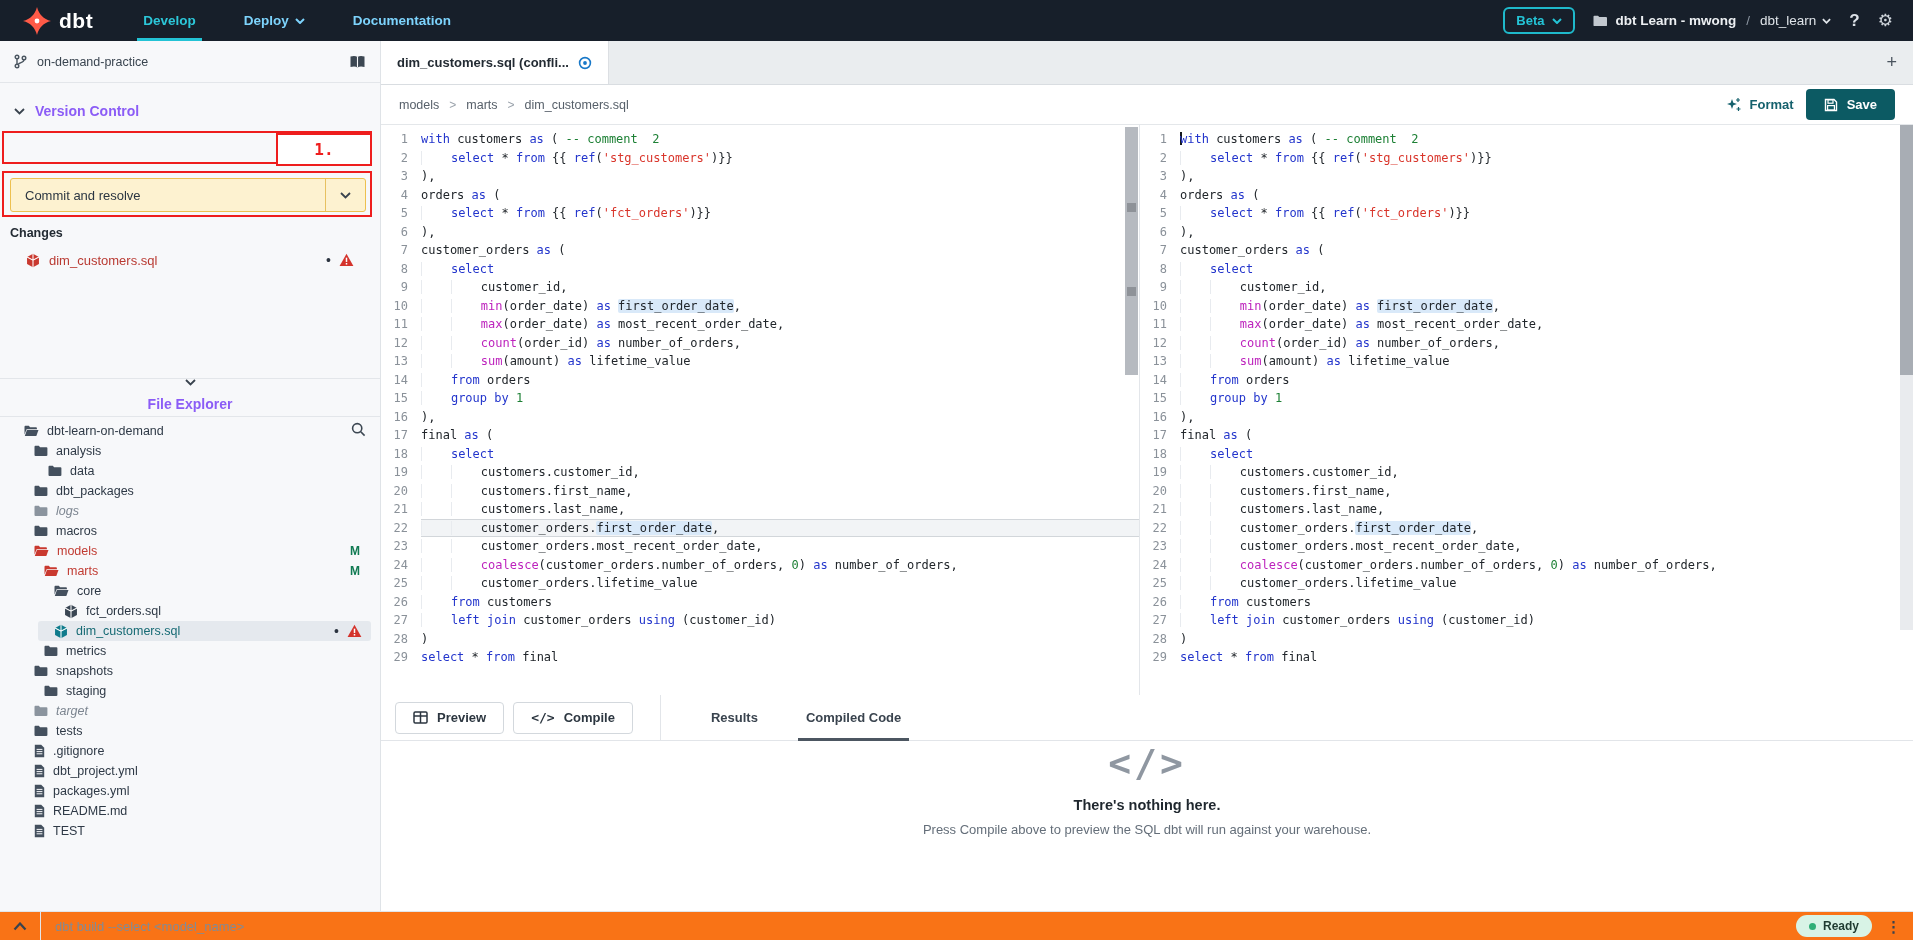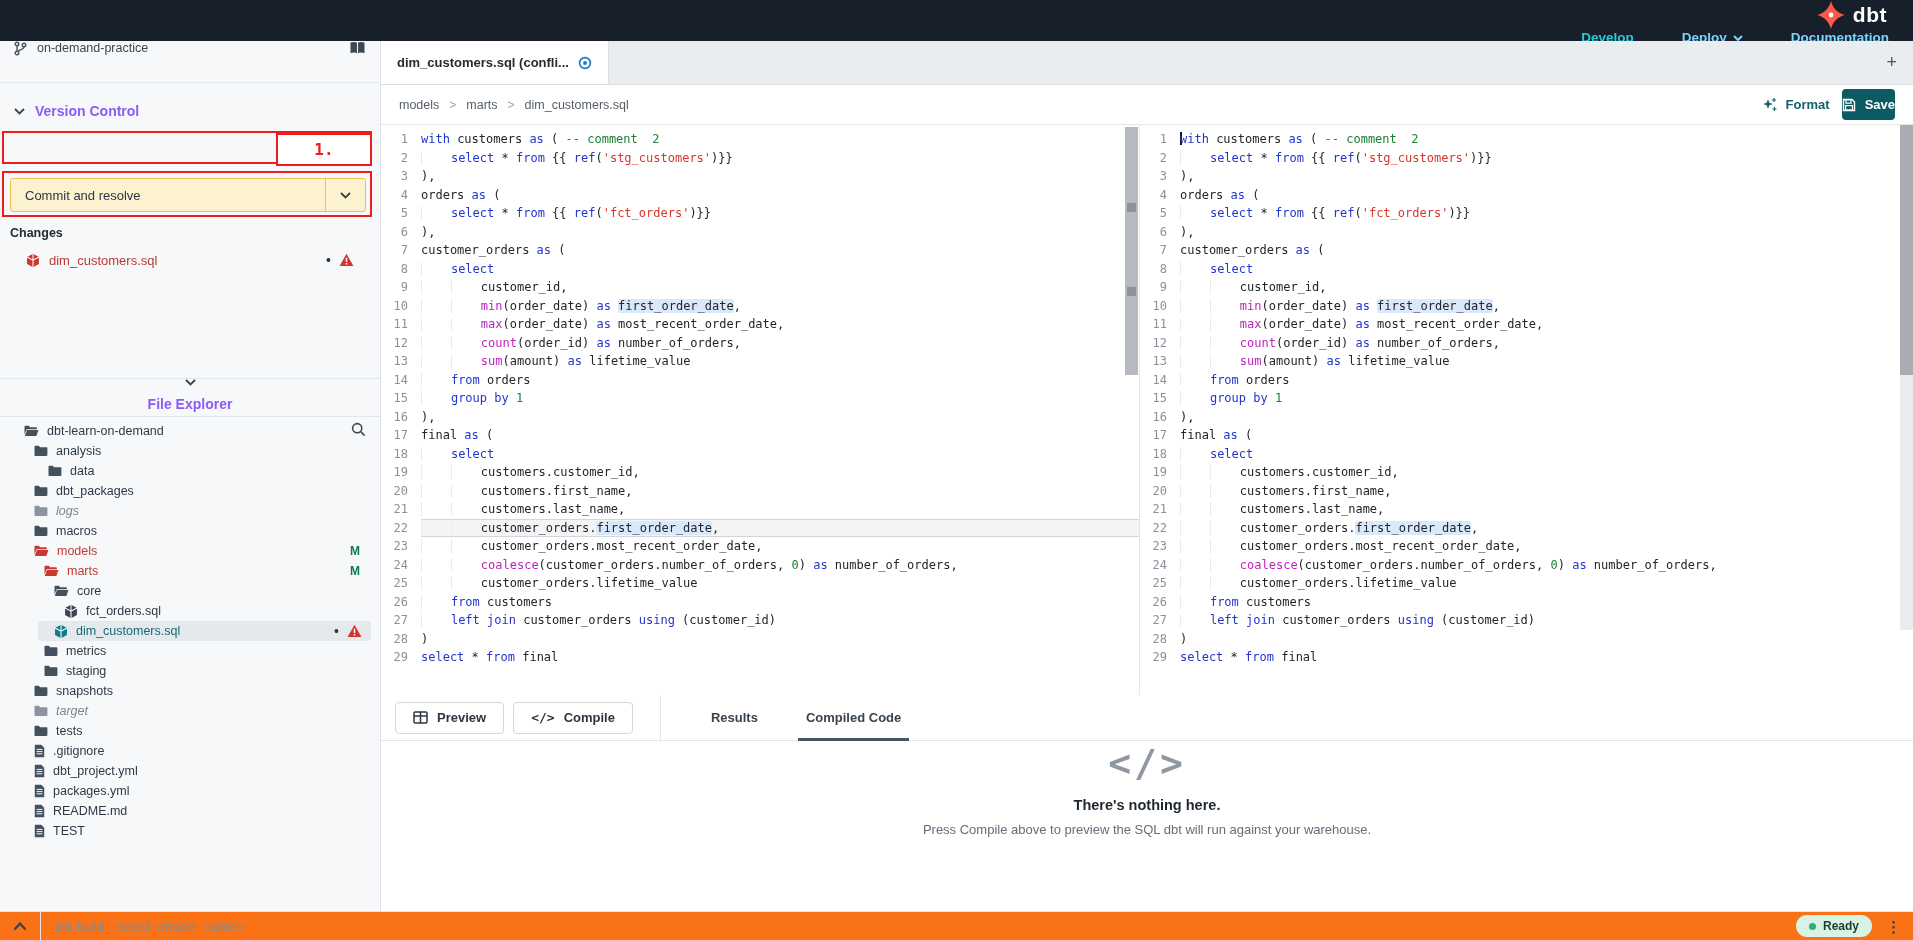--- a/index.html
+++ b/index.html
@@ -1,38 +1,38 @@
 <!DOCTYPE html>
 <html><head>
 <meta charset="utf-8">
 <style>
   * { margin:0; padding:0; box-sizing:border-box; }
   html,body { background:#fff; }
   body { font-family:"Liberation Sans", sans-serif; }
   .root { position:relative; width:1913px; height:940px; overflow:hidden; background:#fff; }
 
   
-  .topnav { position:absolute; left:0; top:0; width:100%; height:41px; background:#171f2a; display:flex; align-items:flex-end;flex-direction:column; }
+  .topnav { position:absolute; left:0; top:0; width:100%; height:41px; background:#171f2a; display:flex; align-items:center; }
   .logo-wrap { display:flex; align-items:center; gap:7px; padding:0 26px 0 22px; }
   .logo-word { color:#fff; font-size:21px; font-weight:700; letter-spacing:.5px; }
   .nav-tabs { display:flex; height:100%; align-items:center; }
   .nav-item { position:relative; height:100%; display:flex; align-items:center; gap:6px; padding:0 24px; color:#7dd3fc; font-size:13.5px; font-weight:700; cursor:pointer; }
   .nav-item.active { color:#2cc7d9; }
   .nav-item.active::after { content:""; position:absolute; left:18px; right:18px; bottom:0; height:3px; background:#23c3d5; }
   .nav-right { margin-left:auto; display:flex; align-items:center; gap:18px; padding-right:20px; }
   .beta-chip { display:flex; align-items:center; gap:7px; color:#24c4d6; border:2px solid #1fb9cb; border-radius:6px; padding:4px 11px; font-size:13px; font-weight:700; cursor:pointer; }
   .proj-crumb { display:flex; align-items:center; gap:8px; color:#eceff2; font-size:13.5px; font-weight:700; }
   .proj-slash { color:#8b95a1; font-weight:400; margin:0 2px; }
   .env-wrap { display:flex; align-items:center; gap:6px; color:#dfe4e9; font-weight:400; cursor:pointer; }
   .help-icon { color:#dde2e8; font-size:17px; font-weight:700; cursor:pointer; }
   .gear-icon { color:#cfd5db; font-size:17px; cursor:pointer; }
 
   
   .sidebar { position:absolute; left:0; top:41px; width:381px; bottom:29px; background:#f7f8fa; border-right:1px solid #dfe3e7; overflow:hidden; }
-  .branch-row { height:42px; display:flex; align-items:flex-start; gap:10px; padding:0 14px; border-bottom:1px solid #e3e6ea; }
+  .branch-row { height:42px; display:flex; align-items:center; gap:10px; padding:0 14px; border-bottom:1px solid #e3e6ea; }
   .branch-name { font-size:12.5px; color:#3a4550; }
   .branch-row .book { margin-left:auto; }
   .sec-head { height:42px; display:flex; align-items:center; gap:10px; padding:0 14px; }
   .sec-title { font-size:14px; font-weight:700; color:#8b5cf6; }
   .sec-head .search { margin-left:auto; }
   .commit-btn { position:absolute; left:10px; top:137px; width:356px; height:34px; display:flex; align-items:stretch; background:#fdf2d0; border:1px solid #edc04f; border-radius:3px; cursor:pointer; }
   .commit-main { flex:1; display:flex; align-items:center; padding:0 14px; font-size:13px; color:#2b3642; }
   .commit-caret { width:40px; display:flex; align-items:center; justify-content:center; border-left:1px solid #e7c160; }
   .changes-title { position:absolute; left:10px; top:185px; font-size:12.5px; font-weight:700; color:#232b33; }
   .change-row { position:absolute; left:0; top:207px; width:372px; height:24px; display:flex; align-items:center; gap:9px; padding-left:26px; cursor:pointer; }
@@ -63,21 +63,21 @@
   
   .main { position:absolute; left:381px; top:41px; right:0; bottom:29px; background:#fff; }
   .tabbar { height:44px; background:#eaedef; border-bottom:1px solid #d9dde1; display:flex; align-items:stretch; }
   .tab { background:#fff; display:flex; align-items:center; gap:9px; padding:0 16px; font-size:13px; font-weight:700; color:#232b33; border-right:1px solid #dcdfe3; cursor:pointer; }
   .tab-plus { margin-left:auto; align-self:center; padding:0 16px; font-size:18px; color:#4a545e; cursor:pointer; }
   .crumbbar { height:40px; background:#fff; border-bottom:1px solid #e4e7ea; display:flex; align-items:center; padding:0 18px; }
   .crumbs { display:flex; align-items:center; gap:10px; font-size:12.5px; color:#57606a; }
   .crumb-sep { color:#9aa2ab; font-size:12px; }
   .crumb-actions { margin-left:auto; display:flex; align-items:center; gap:12px; }
   .format-btn { display:flex; align-items:center; gap:8px; color:#15616d; font-size:13px; font-weight:700; cursor:pointer; }
-  .save-btn { display:flex; align-items:center; gap:9px; background:#0c5a63; color:#fff; font-size:13px; font-weight:700; border:none; border-radius:4px; height:31px; padding:0 0; cursor:pointer; }
+  .save-btn { display:flex; align-items:center; gap:9px; background:#0c5a63; color:#fff; font-size:13px; font-weight:700; border:none; border-radius:4px; height:31px; padding:0 18px; cursor:pointer; }
 
   
   .editors { position:absolute; left:0; top:84px; right:0; height:570px; display:flex; }
   .pane { position:relative; width:758px; overflow:hidden; background:#fff; }
   .pane.rightp { flex:1; border-left:1px solid #e3e6ea; }
   .codewrap { padding-top:5px; font-family:"DejaVu Sans Mono", monospace; font-size:12px; line-height:18.5px; color:#21262b; }
   .cl { display:flex; }
   .ln { width:40px; text-align:right; padding-right:13px; color:#8a9199; flex:none; user-select:none; }
   .lc { flex:1; white-space:pre; }
   .cl.al .lc { background:#f2f4f6; box-shadow:inset 0 1px 0 #d2d6da, inset 0 -1px 0 #d2d6da; }
@@ -369,35 +369,35 @@
           </span>
         </div>
         <div class="tree-row " style="padding-left:44px">
     <span class="ic">
             <svg width="14" height="12" viewBox="0 0 14 12">
               <path d="M.5 1.7c0-.5.4-.9.9-.9h3.4l1.3 1.4h6.4c.5 0 .9.4.9.9v6.9c0 .5-.4.9-.9.9H1.4c-.5 0-.9-.4-.9-.9Z" fill="#44505e"></path>
             </svg>
           </span>
     <span class="tree-label">metrics</span>
         </div>
+        <div class="tree-row " style="padding-left:34px">
+    <span class="ic">
+            <svg width="14" height="12" viewBox="0 0 14 12">
+              <path d="M.5 1.7c0-.5.4-.9.9-.9h3.4l1.3 1.4h6.4c.5 0 .9.4.9.9v6.9c0 .5-.4.9-.9.9H1.4c-.5 0-.9-.4-.9-.9Z" fill="#44505e"></path>
+            </svg>
+          </span>
+    <span class="tree-label">snapshots</span>
+        </div>
         <div class="tree-row " style="padding-left:44px">
     <span class="ic">
             <svg width="14" height="12" viewBox="0 0 14 12">
               <path d="M.5 1.7c0-.5.4-.9.9-.9h3.4l1.3 1.4h6.4c.5 0 .9.4.9.9v6.9c0 .5-.4.9-.9.9H1.4c-.5 0-.9-.4-.9-.9Z" fill="#44505e"></path>
             </svg>
           </span>
     <span class="tree-label">staging</span>
-        </div>
-        <div class="tree-row " style="padding-left:34px">
-    <span class="ic">
-            <svg width="14" height="12" viewBox="0 0 14 12">
-              <path d="M.5 1.7c0-.5.4-.9.9-.9h3.4l1.3 1.4h6.4c.5 0 .9.4.9.9v6.9c0 .5-.4.9-.9.9H1.4c-.5 0-.9-.4-.9-.9Z" fill="#44505e"></path>
-            </svg>
-          </span>
-    <span class="tree-label">snapshots</span>
         </div>
         <div class="tree-row italic" style="padding-left:34px">
     <span class="ic">
             <svg width="14" height="12" viewBox="0 0 14 12">
               <path d="M.5 1.7c0-.5.4-.9.9-.9h3.4l1.3 1.4h6.4c.5 0 .9.4.9.9v6.9c0 .5-.4.9-.9.9H1.4c-.5 0-.9-.4-.9-.9Z" fill="#8b949e"></path>
             </svg>
           </span>
     <span class="tree-label">target</span>
         </div>
         <div class="tree-row " style="padding-left:34px">

